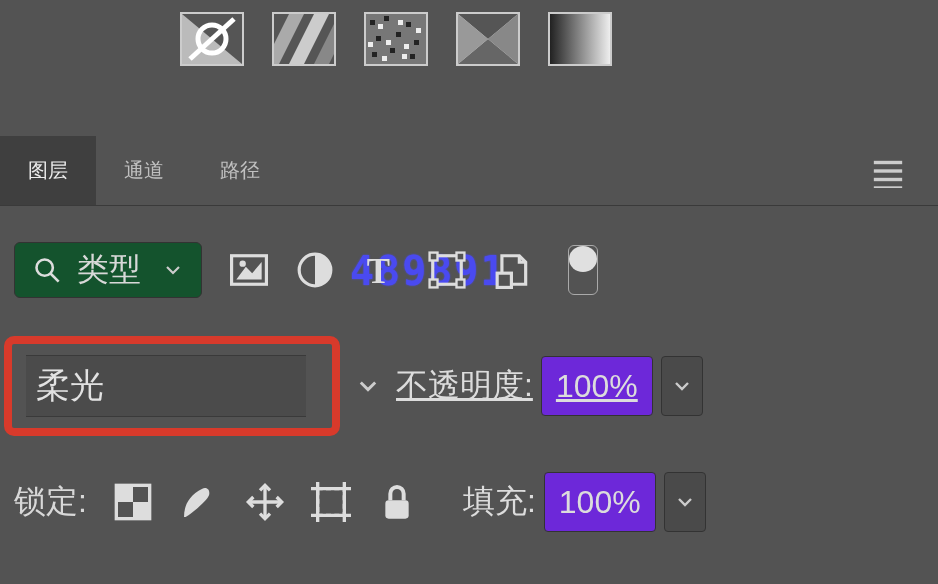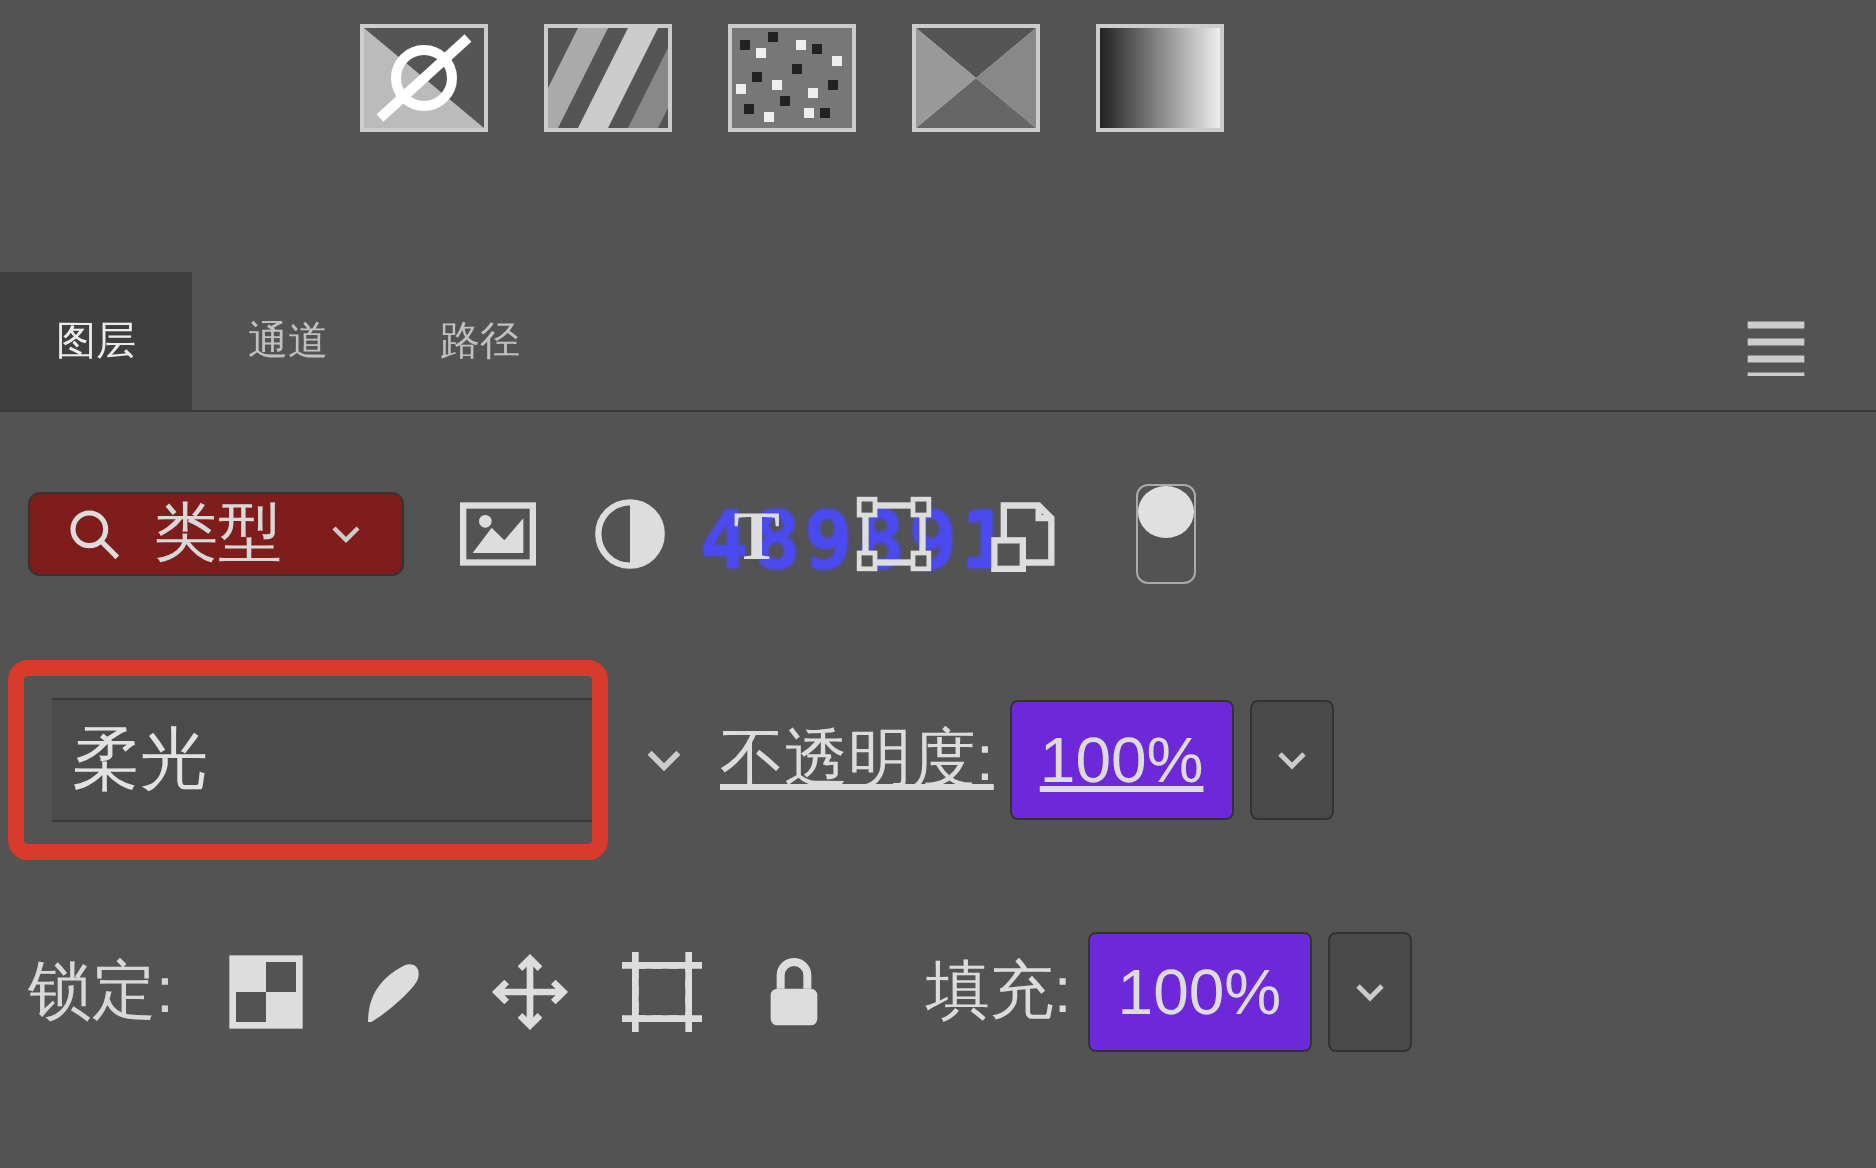--- a/index.html
+++ b/index.html
@@ -59,25 +59,25 @@
   .panel-menu svg { width: 34px; height: 34px; }
 
   .filter-row {
     display: flex;
     align-items: center;
     gap: 28px;
     padding: 36px 30px 0 14px;
     position: relative;
   }
   .type-select {
-    height: 42px;
+    height: 56px;
     display: flex;
     align-items: center;
     border: 1px solid #333;
-    background: #7f1d1d;
+    background: #14532d;
     border-radius: 6px;
     padding: 0 18px;
     gap: 16px;
     font-size: 32px;
     color: #d8d8d8;
   }
   .type-select .mag { width: 28px; height: 28px; }
   .type-select .chev { width: 20px; height: 20px; margin-left: 6px; }
   .filter-icons { display: flex; gap: 28px; align-items: center; }
   .f-icon { width: 38px; height: 38px; display:flex; align-items:center; justify-content:center; }
@@ -106,21 +106,21 @@
     display: flex;
     align-items: center;
     gap: 16px;
     padding: 38px 30px 0 4px;
     font-size: 32px;
   }
   .blend-box {
     border: 8px solid #d83a2b;
     border-radius: 10px;
     position: relative;
-    width: 300px;
+    width: 336px;
     height: 100px;
     display: flex;
     align-items: center;
   }
   .blend-inner {
     margin-left: 14px;
     height: 62px;
     border-top: 1px solid #3a3a3a;
     border-bottom: 1px solid #3a3a3a;
     display: flex;

